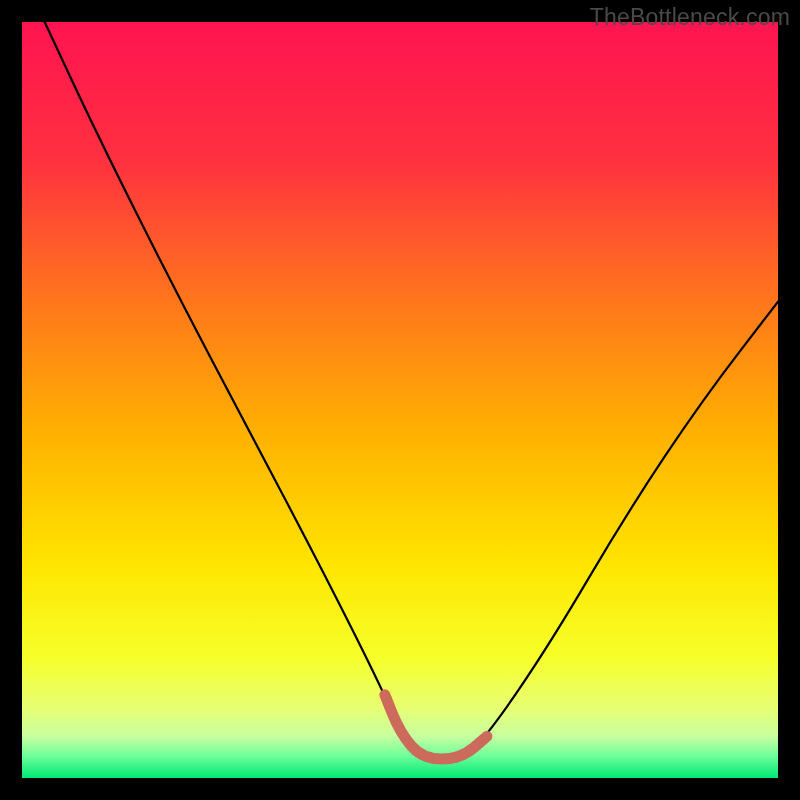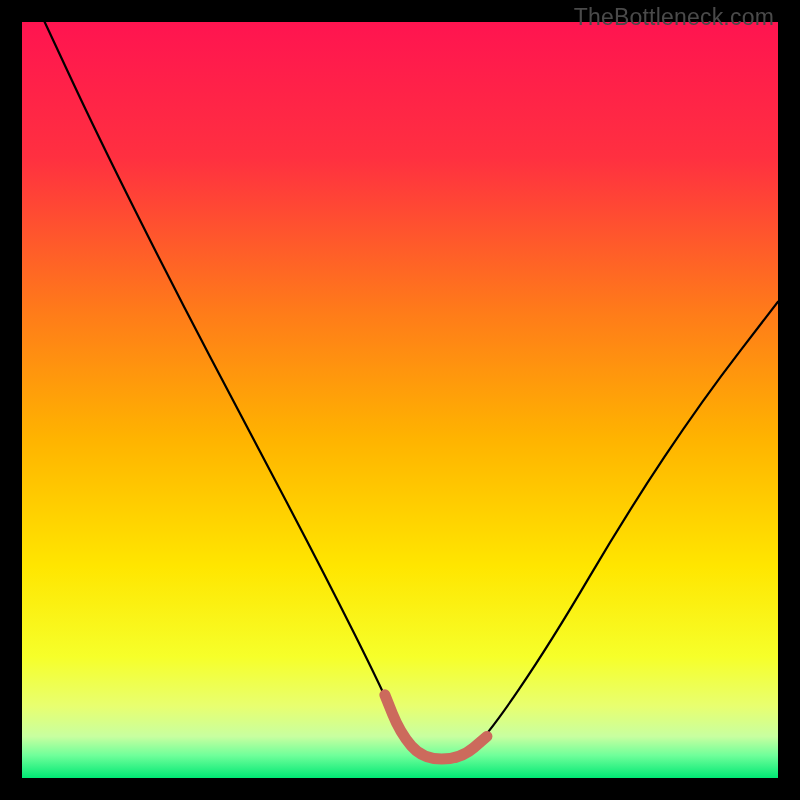--- a/index.html
+++ b/index.html
@@ -13,21 +13,21 @@
   }
   .frame {
     position: relative;
     width: 800px;
     height: 800px;
     background: #000;
   }
   .watermark {
     position: absolute;
     top: 4px;
-    right: 26px;
+    right: 10px;
     color: #4a4a4a;
     font-size: 23px;
     font-weight: 400;
     letter-spacing: 0.2px;
     z-index: 5;
   }
   .plot-area {
     position: absolute;
     left: 22px;
     top: 22px;

